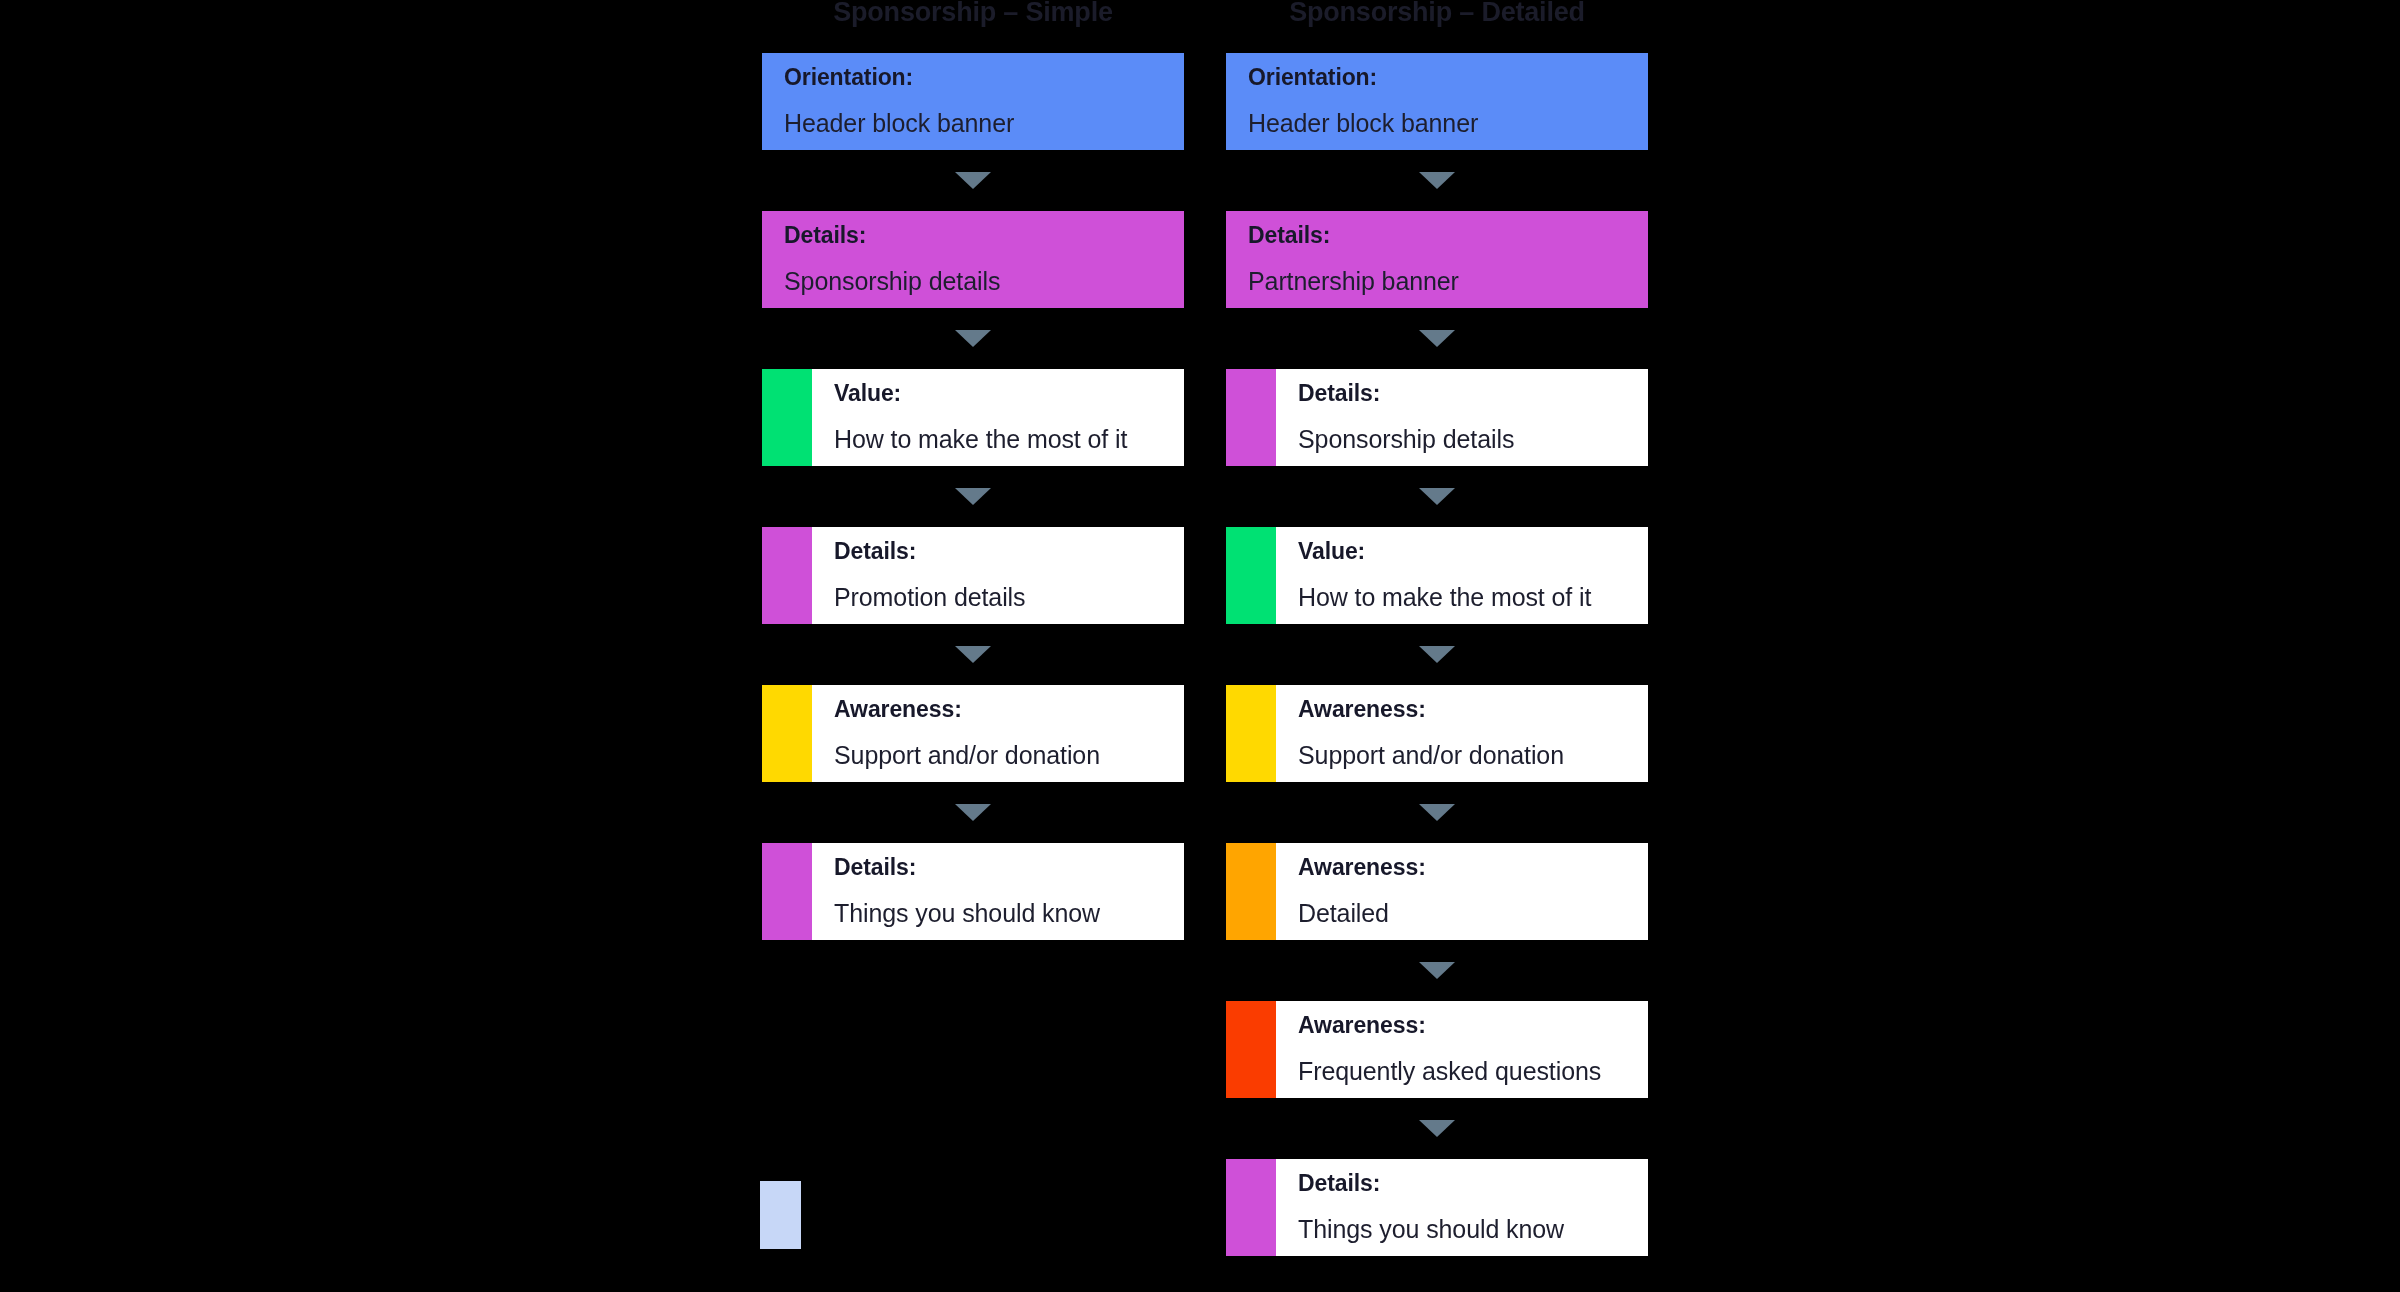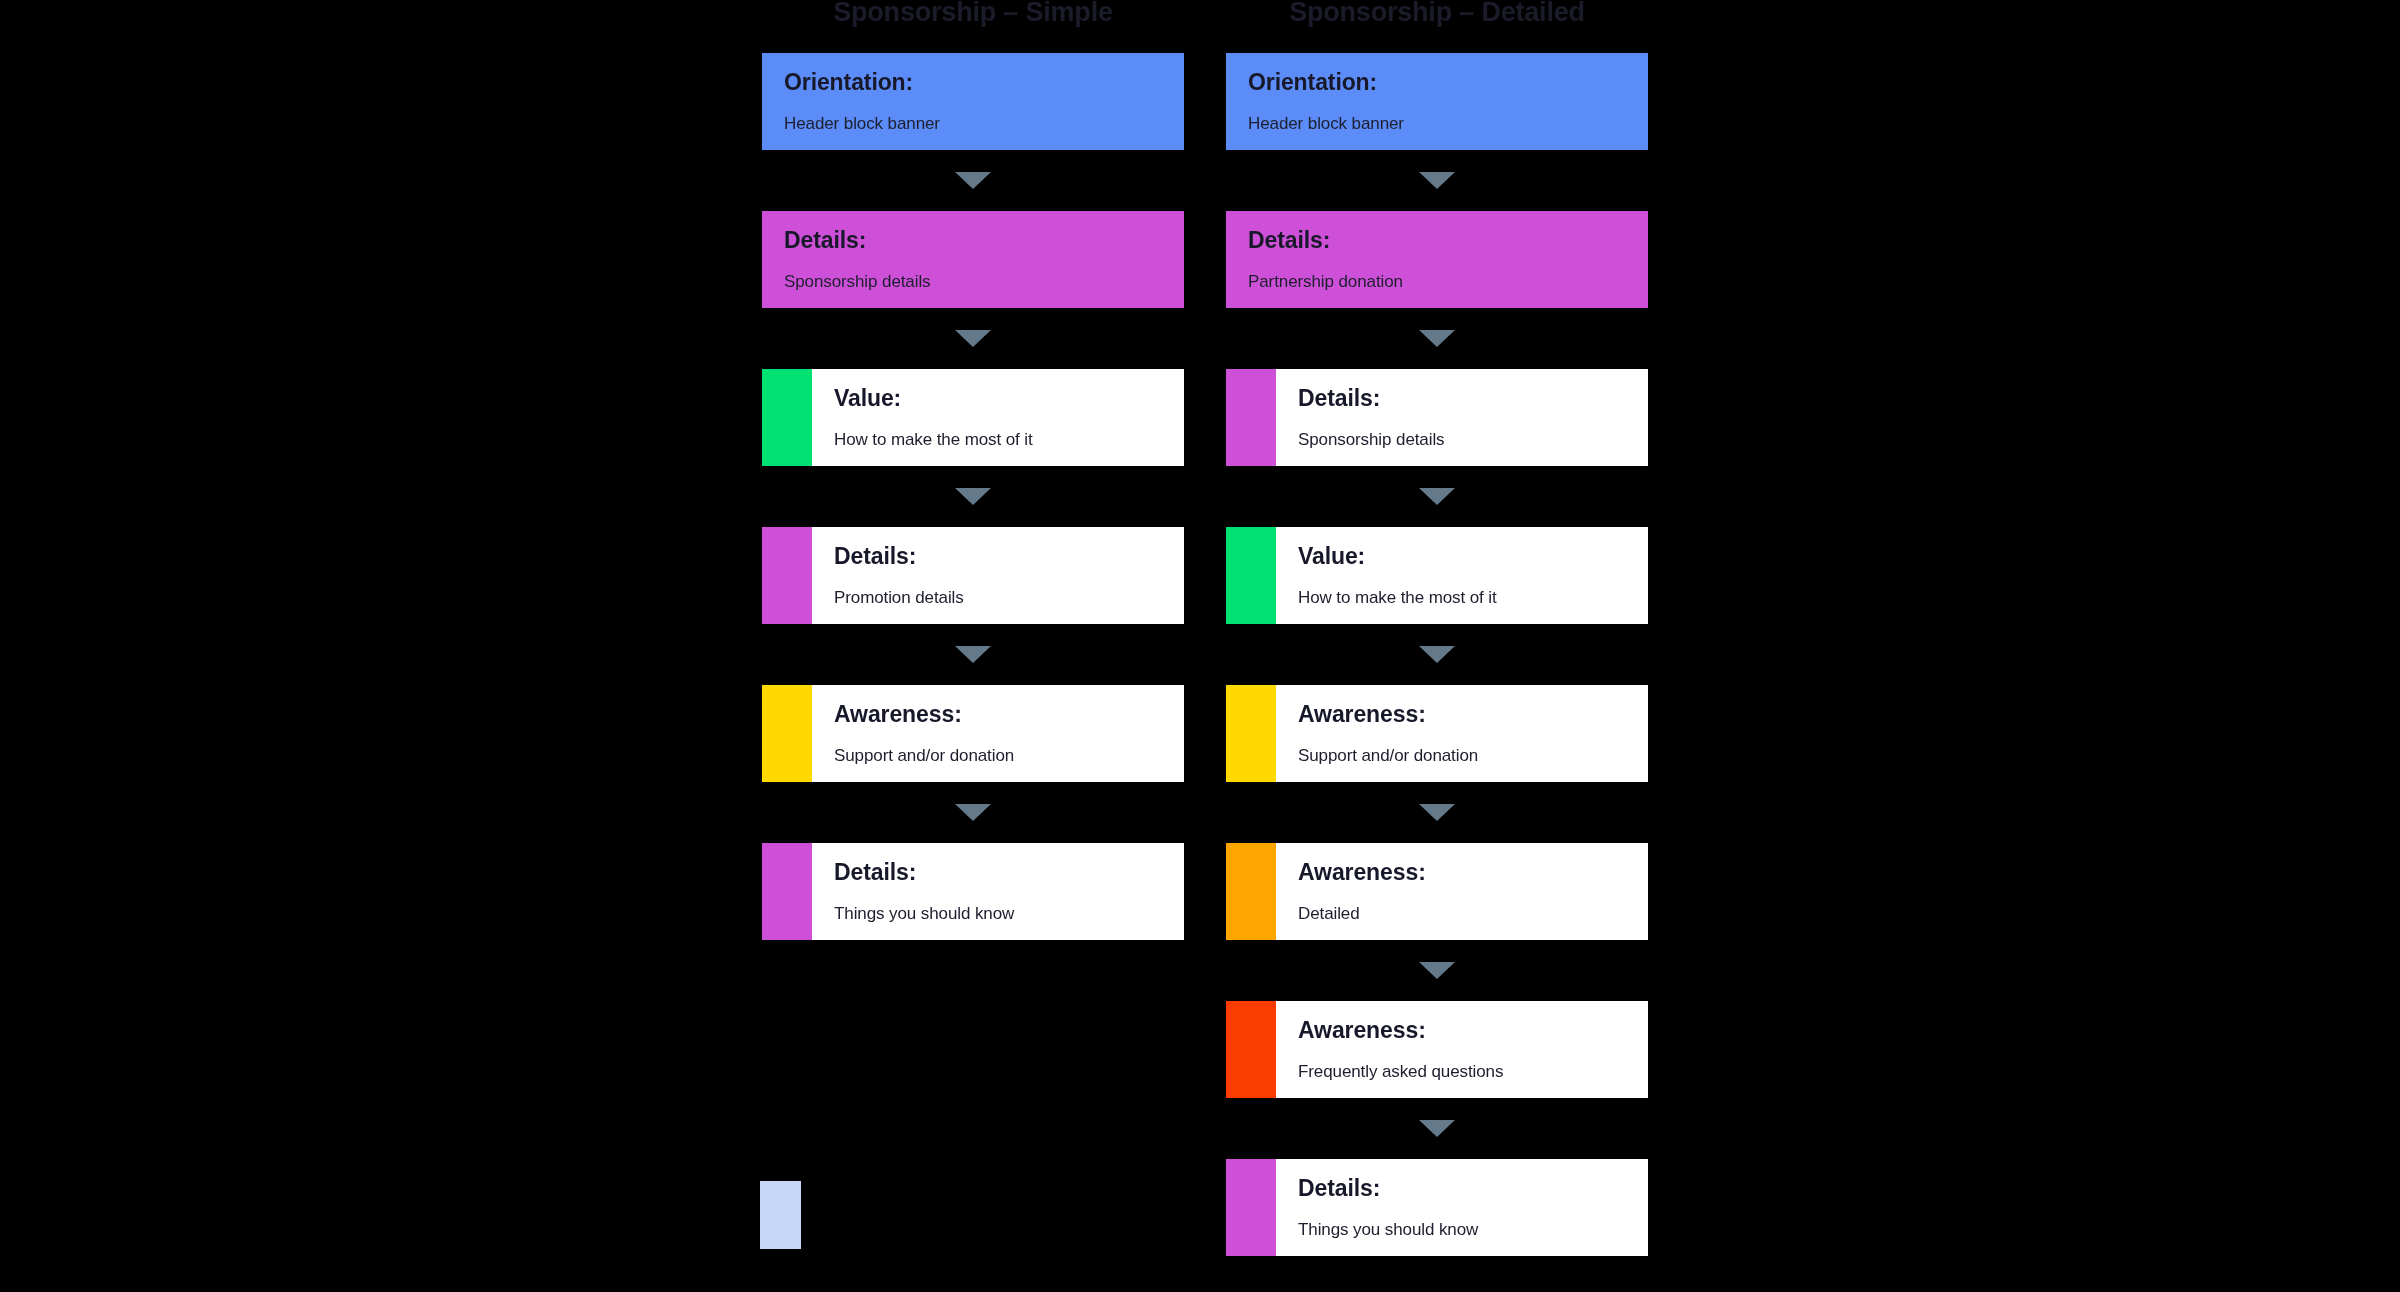--- a/index.html
+++ b/index.html
@@ -81,21 +81,21 @@
 
   .card .line1 {
     font-size: 23px;
     font-weight: 700;
     color: #17182a;
     line-height: 1.18;
     letter-spacing: -0.1px;
     white-space: nowrap;
   }
   .card .line2 {
-    font-size: 17px;
+    font-size: 25px;
     font-weight: 400;
     color: #1d1e2e;
     line-height: 1.18;
     letter-spacing: -0.1px;
     white-space: nowrap;
     margin-top: 18px;
   }
 
   .connector {
     height: 61px;
@@ -194,21 +194,21 @@
             <div class="line1">Orientation:</div>
             <div class="line2">Header block banner</div>
           </div>
         </div>
         <div class="connector">
           <div class="tri"></div>
         </div>
         <div class="card filled" style="background: rgb(207, 80, 216);">
           <div class="body">
             <div class="line1">Details:</div>
-            <div class="line2">Partnership donation</div>
+            <div class="line2">Partnership banner</div>
           </div>
         </div>
         <div class="connector">
           <div class="tri"></div>
         </div>
         <div class="card striped" style="background: rgb(255, 255, 255);">
           <div class="stripe" style="background: rgb(207, 80, 216);"></div>
           <div class="body">
             <div class="line1">Details:</div>
             <div class="line2">Sponsorship details</div>

